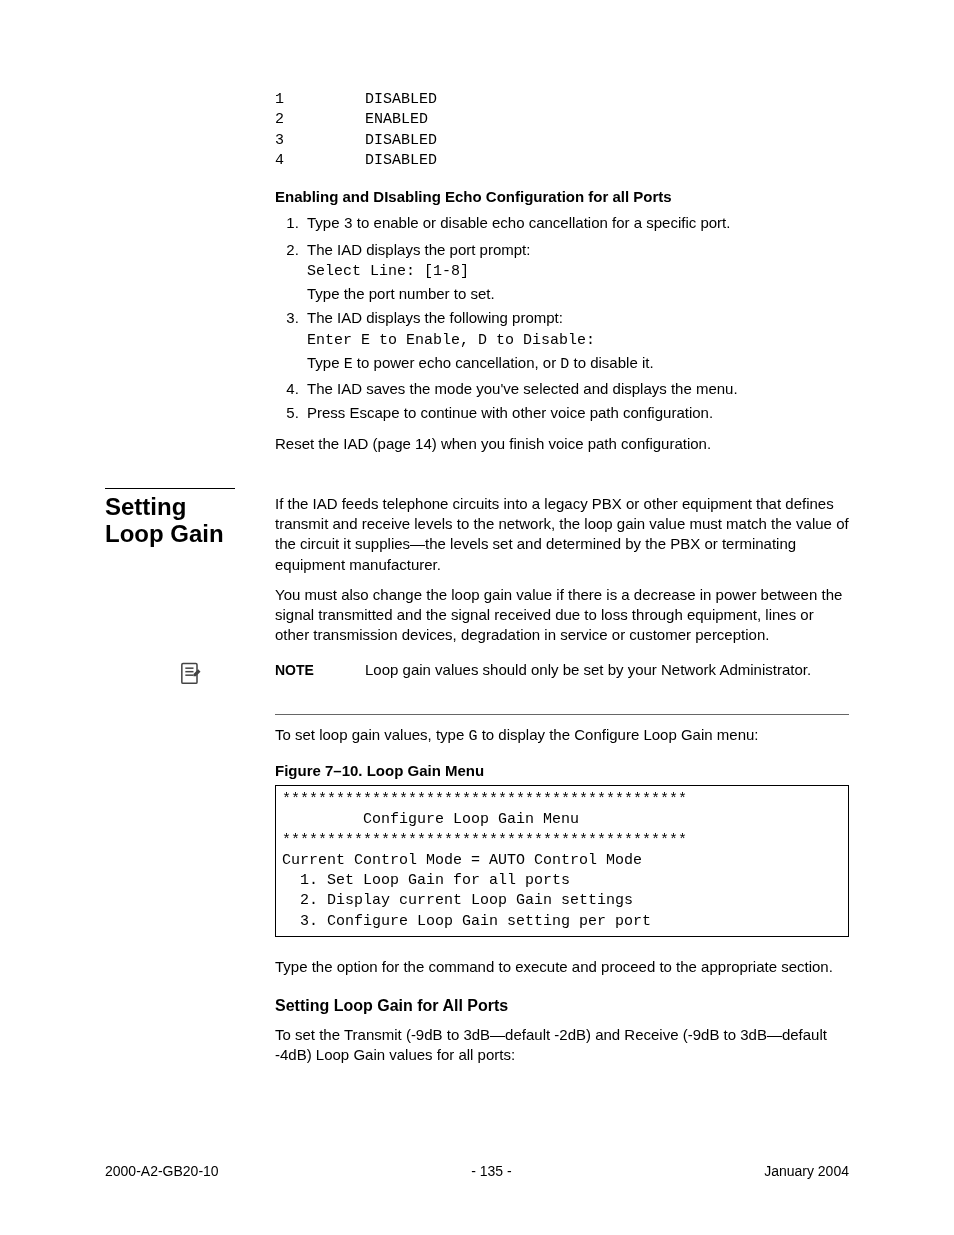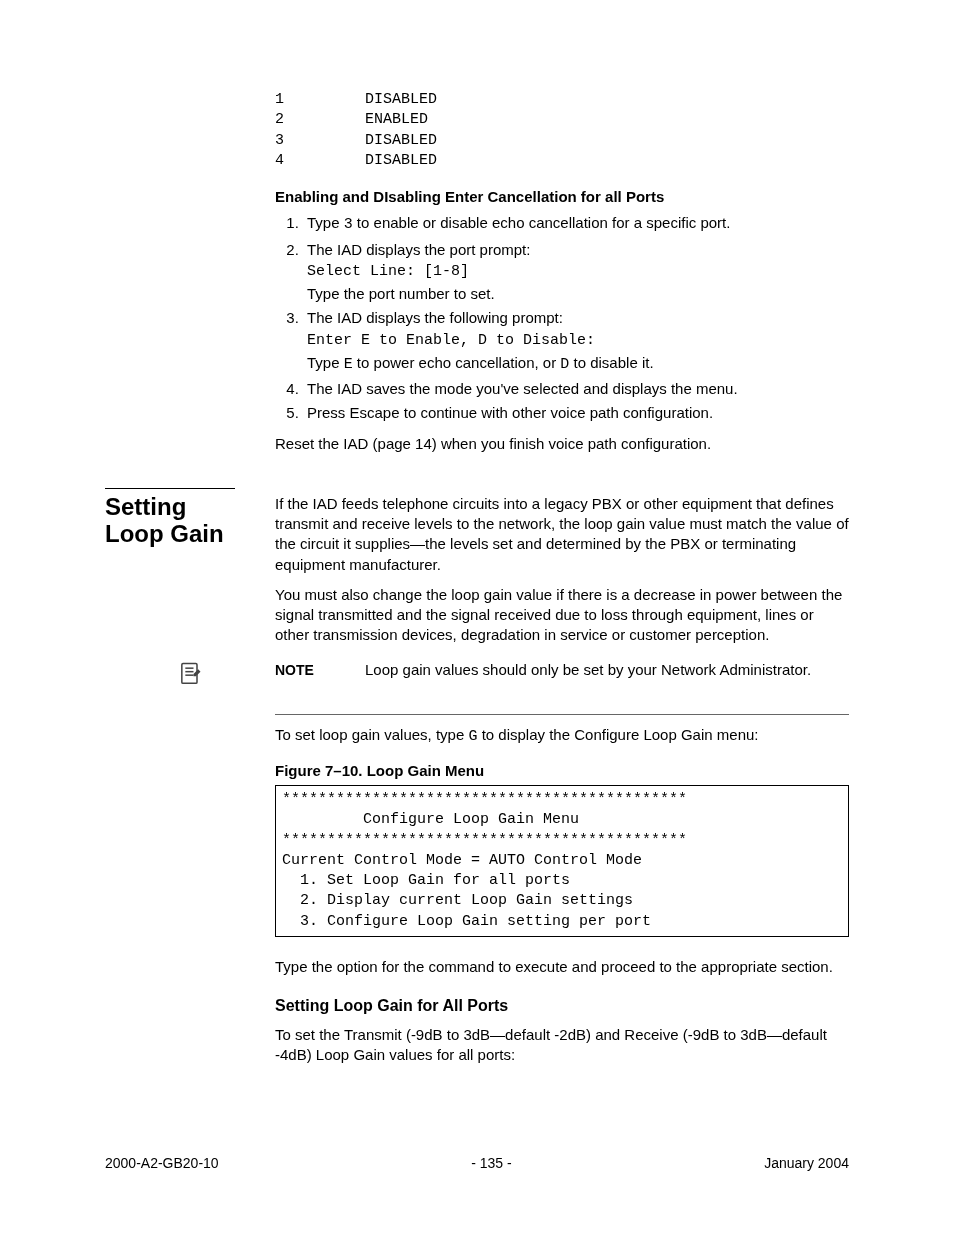--- a/index.html
+++ b/index.html
@@ -108,21 +108,21 @@
     border: 1px solid #000;
     padding: 4px 6px 4px 6px;
     font-family: "Courier New", Courier, monospace;
     font-size: 15px;
     white-space: pre;
     line-height: 1.35;
     margin-bottom: 20px;
   }
   .footer {
     position: absolute;
-    bottom: 62px;
+    bottom: 54px;
     left: 105px;
     right: 105px;
     display: flex;
     justify-content: space-between;
     font-size: 14px;
   }
   .inline-mono {
     font-family: "Courier New", Courier, monospace;
   }
   .subhead2 {
@@ -151,21 +151,21 @@
         <span class="num">3</span>
         <span>DISABLED</span>
       </div>
       <div class="row">
         <span class="num">4</span>
         <span>DISABLED</span>
       </div>
     </div>
 
 
-    <div class="subhead">Enabling and DIsabling Enter Cancellation for all Ports</div>
+    <div class="subhead">Enabling and DIsabling Echo Configuration for all Ports</div>
 
     <ol>
       <li>
         <span>Type </span><span class="inline-mono">3</span><span> to enable or disable echo cancellation for a specific port.</span>
       </li>
       <li>
         <div class="li-sub">The IAD displays the port prompt:</div>
         <div class="li-sub mono">Select Line: [1-8]</div>
         <div class="li-sub">Type the port number to set.</div>
       </li>

